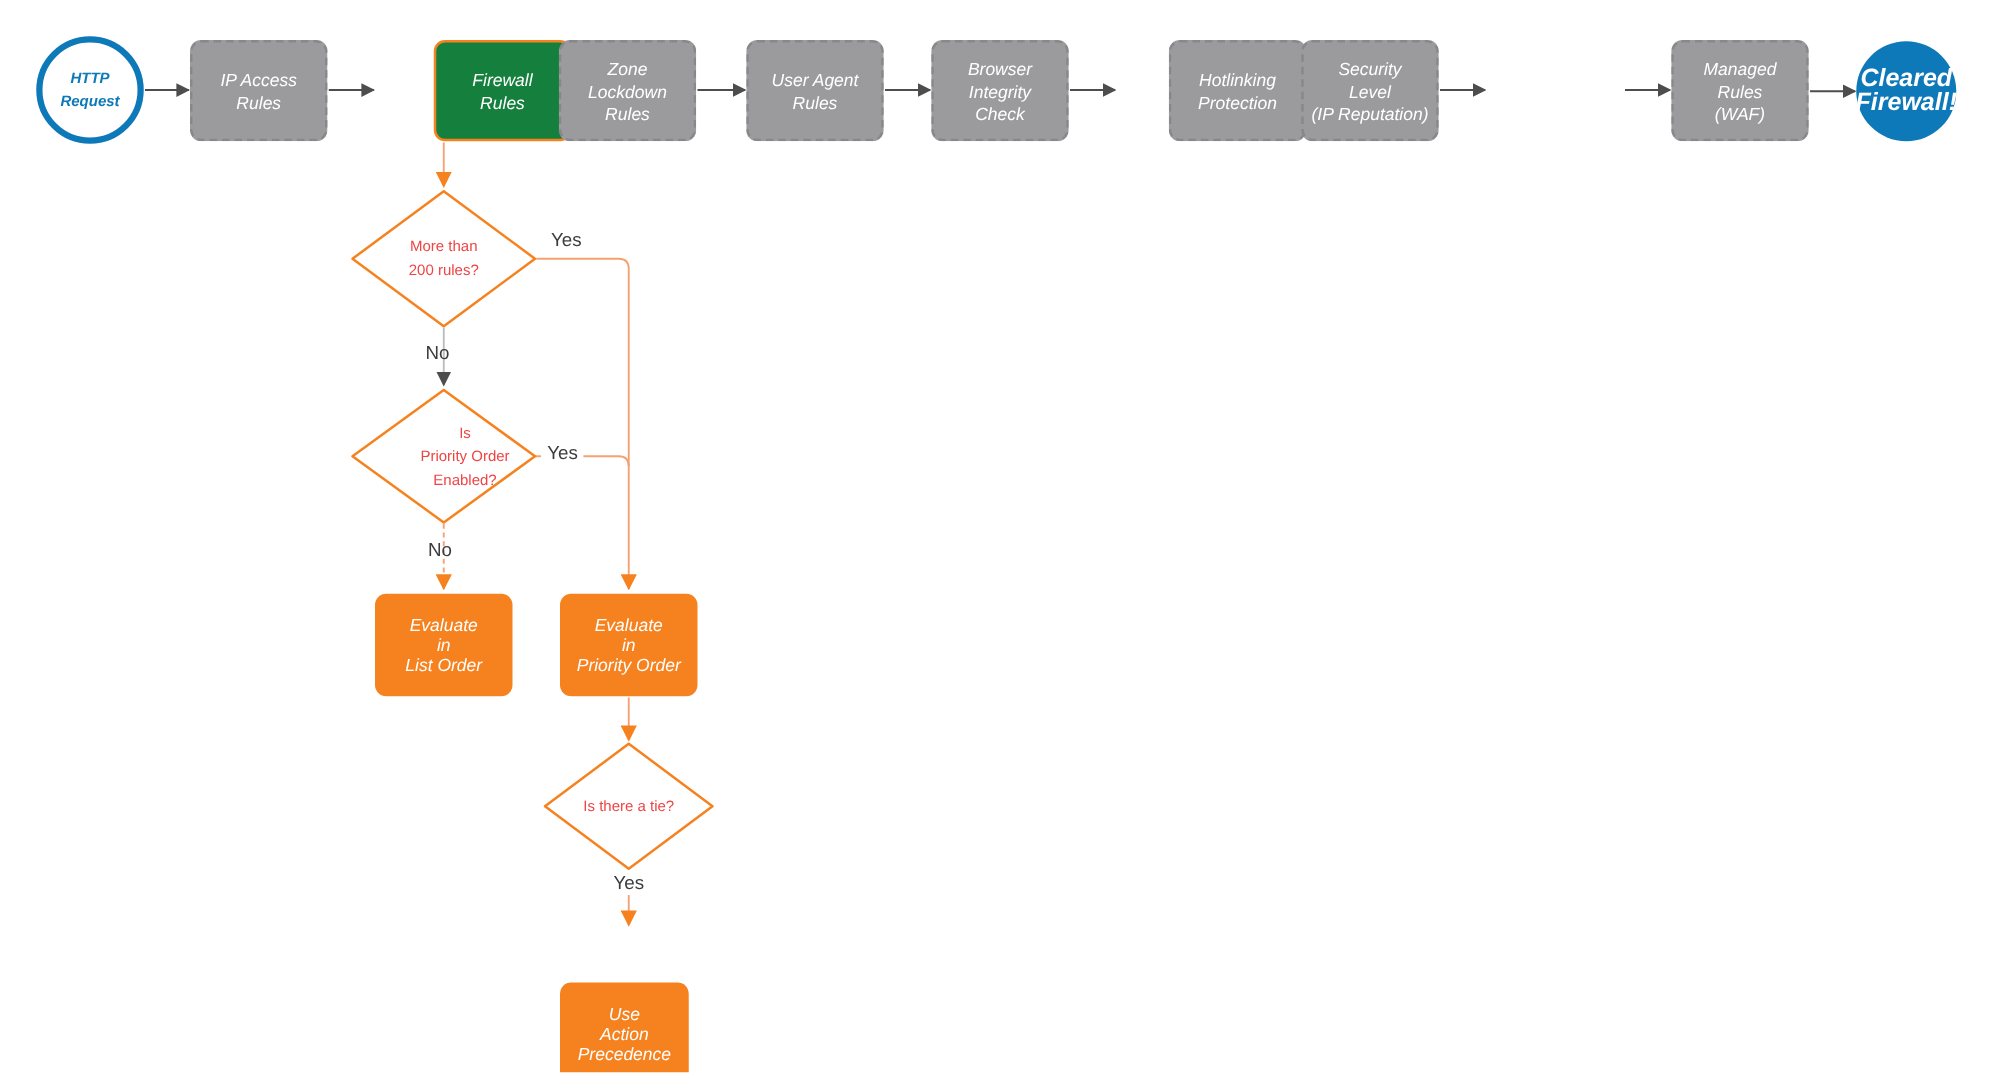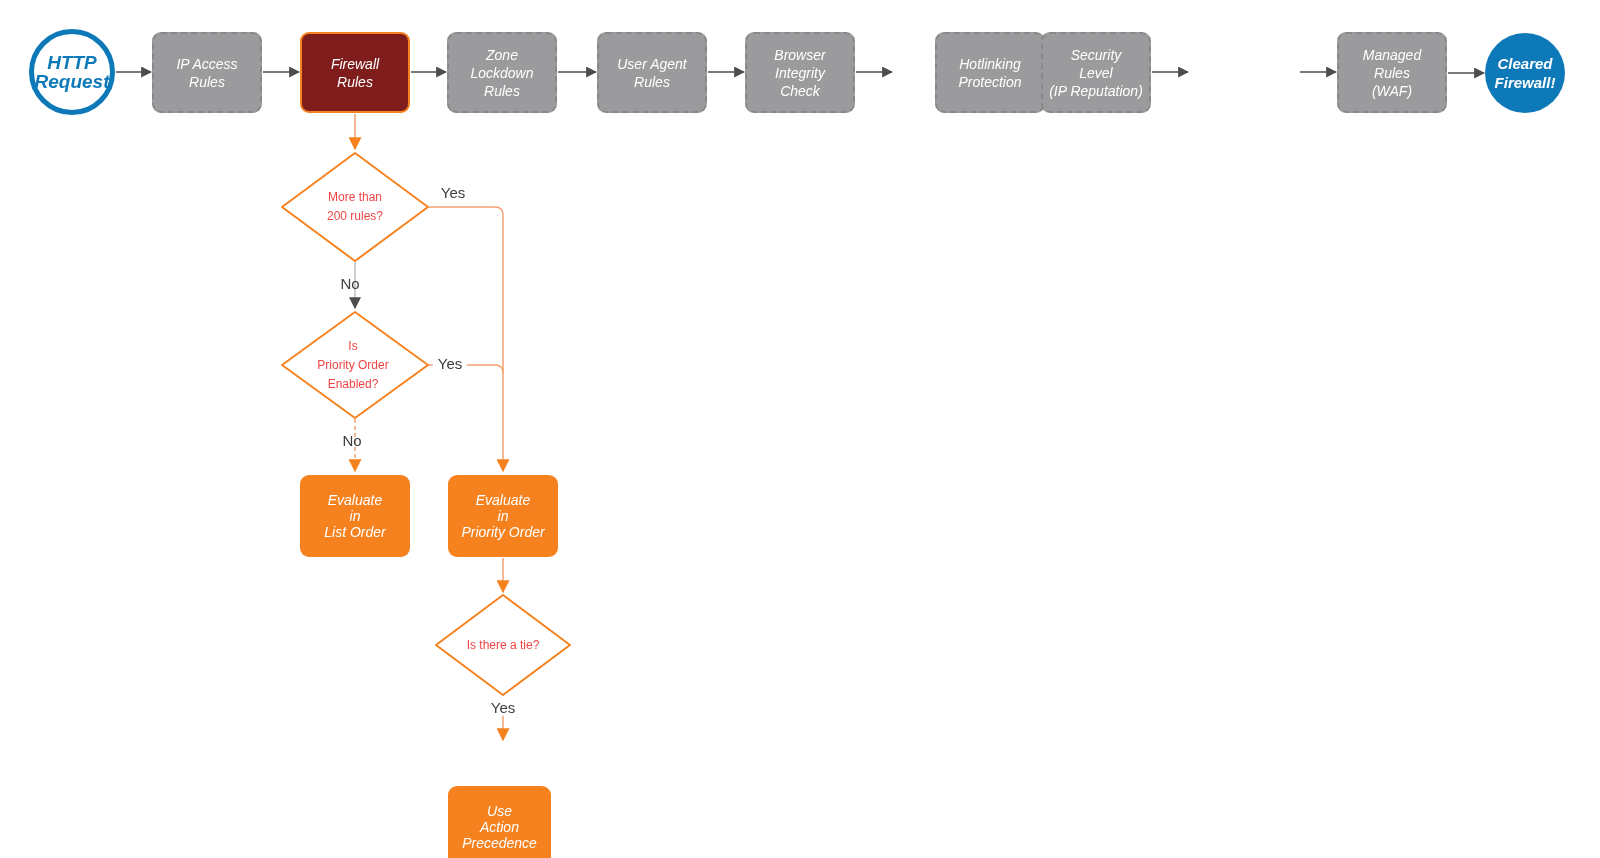--- a/index.html
+++ b/index.html
@@ -21,42 +21,43 @@
     white-space: pre-line;
     box-sizing: border-box;
   }
   .circle-start {
     left: 29px; top: 29px; width: 86px; height: 86px;
     border-radius: 50%;
     background: #ffffff;
     border: 5px solid #0E79B8;
     color: #0E79B8;
     font-weight: bold; font-style: italic;
-    font-size: 19px; line-height: 19px;
+    font-size: 12px; line-height: 19px;
   }
   .circle-end {
     left: 1485px; top: 33px; width: 80px; height: 80px;
     border-radius: 50%;
     background: #0E79B8;
     color: #ffffff;
     font-weight: bold; font-style: italic;
-    font-size: 15px; line-height: 19px;
+    font-size: 20px; line-height: 19px;
   }
   .step {
     top: 32px; width: 110px; height: 81px;
     border-radius: 9px;
     background: #9B9B9D;
     border: 2px dashed #88888B;
     color: #ffffff;
     font-style: italic;
     font-size: 14px; line-height: 18px;
   }
   .step.highlight {
-    background: #7f1d1d;
+    background: #15803d;
     border: 2px solid #F6821F;
+    margin-left: 47px;
   }
   .obox {
     width: 110px; height: 82px;
     border-radius: 9px;
     background: #F6821F;
     color: #ffffff;
     font-style: italic;
     font-size: 14px; line-height: 16px;
   }
   .diamond-label {
@@ -147,21 +148,21 @@
 (IP Reputation)</div>
   <div class="node step" style="left:1337px">Managed
 Rules
 (WAF)</div>
 
   <div class="node circle-end">Cleared
 Firewall!</div>
 
   <div class="diamond-label" style="left:282px; top:153px; width:146px; height:108px;">More than
 200 rules?</div>
-  <div class="diamond-label" style="left:280px; top:312px; width:146px; height:106px;">Is
+  <div class="diamond-label" style="left:299px; top:312px; width:146px; height:106px;">Is
 Priority Order
 Enabled?</div>
   <div class="diamond-label" style="left:436px; top:595px; width:134px; height:100px;">Is there a tie?</div>
 
   <div class="node obox" style="left:300px; top:475px;">Evaluate
 in
 List Order</div>
   <div class="node obox" style="left:448px; top:475px;">Evaluate
 in
 Priority Order</div>

